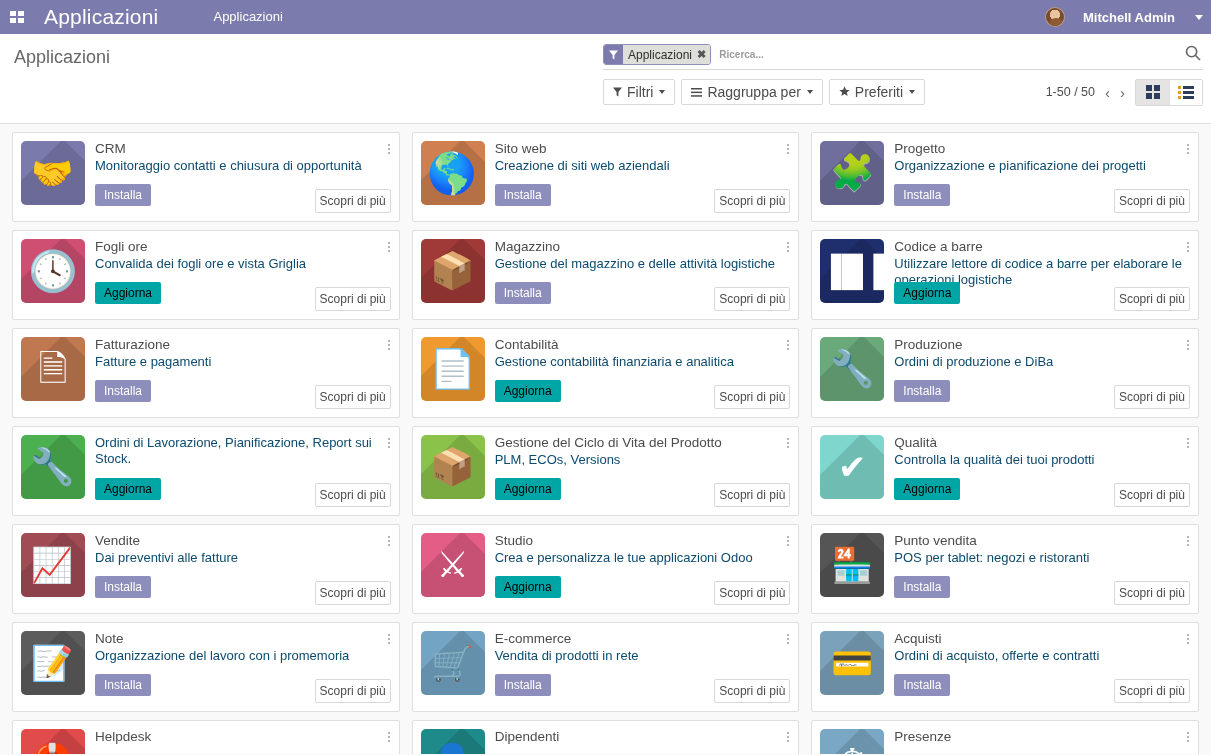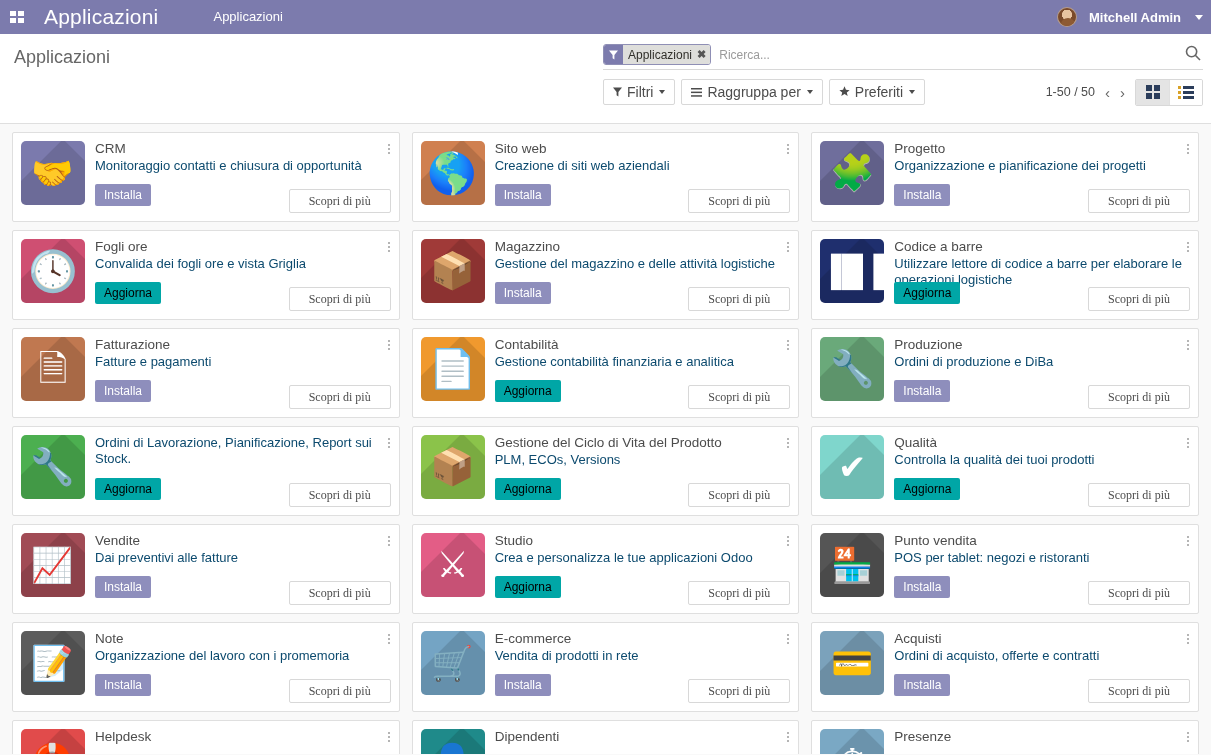--- a/index.html
+++ b/index.html
@@ -47,21 +47,21 @@
     font-size: 13px;
     line-height: 34px;
     cursor: pointer;
   }
   .navbar-right {
     position: absolute;
     right: 8px; top: 0;
     height: 34px;
     display: flex;
     align-items: center;
-    gap: 12px;
+    gap: 18px;
     cursor: pointer;
   }
   .avatar {
     width: 20px; height: 20px; border-radius: 50%;
     background: radial-gradient(circle at 50% 38%, #e8c4a0 0 35%, #7a4a2a 36% 100%);
     border: 1px solid rgba(255,255,255,.45);
     overflow: hidden;
     position: relative;
   }
   .avatar::after{
@@ -125,25 +125,26 @@
     color: #31302b;
     padding: 0 4px 0 5px;
     display: flex; align-items: center;
     gap: 5px;
   }
   .facet-x { font-weight: bold; color: #555; cursor: pointer; font-size: 11px;}
   .search-input {
     flex: 1;
     border: none;
     outline: none;
-    font-size: 12px;
+    font-size: 10px;
     color: #000000;
     background: transparent;
     font-family: "Liberation Sans", sans-serif;
     padding: 0 4px;
+    font-weight: bold;
   }
   .search-input::placeholder { color: #9b9b9b; }
   .search-mag {
     color: #666;
     font-size: 16px;
     padding: 0 2px 0 6px;
     cursor: pointer;
     line-height: 1;
   }
 
@@ -301,23 +302,23 @@
     cursor: pointer;
     font-family: "Liberation Sans", sans-serif;
     line-height: 12px;
   }
   .btn-more {
     background: #fff;
     border: 1px solid #d8d8d8;
     border-radius: 2px;
     font-size: 12px;
     color: #4c4c4c;
-    padding: 5px 19px;
-    cursor: pointer;
-    font-family: Liberation Serif, serif;
+    padding: 5px 4px;
+    cursor: pointer;
+    font-family: Liberation Sans, sans-serif;
     line-height: 12px;
     margin-top: 12px;
   }
   .kebab {
     position: absolute;
     top: -1px; right: -2px;
     color: #b0b0b0;
     font-size: 13px;
     letter-spacing: 0;
     cursor: pointer;

